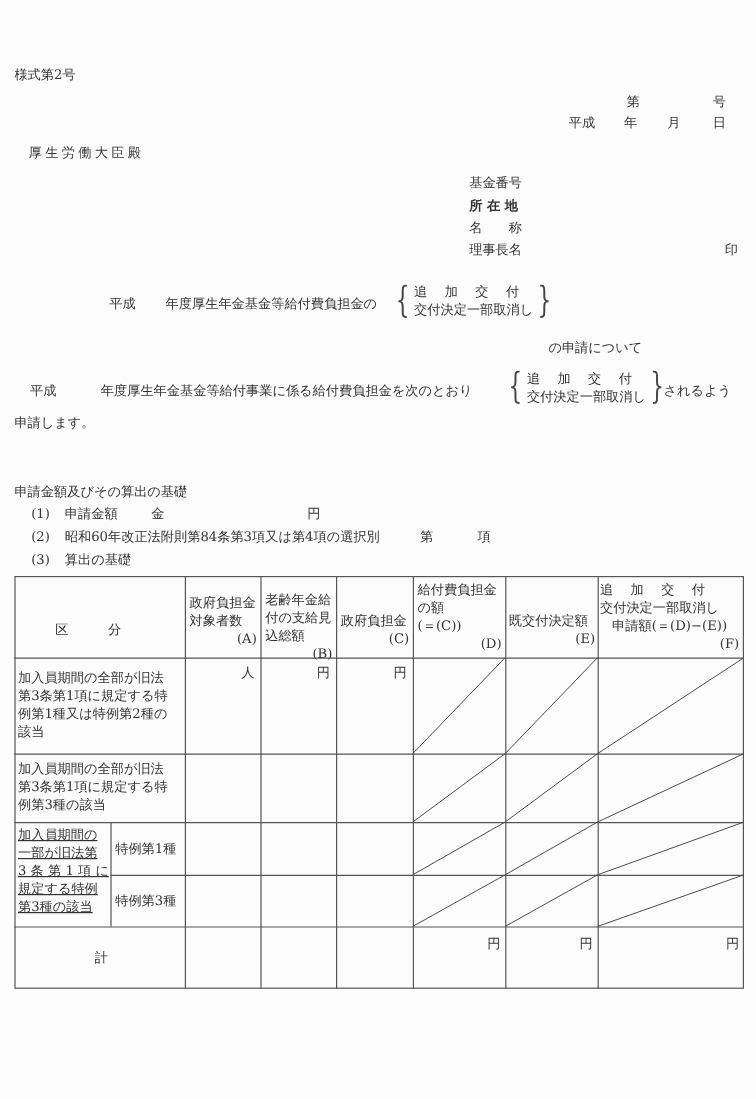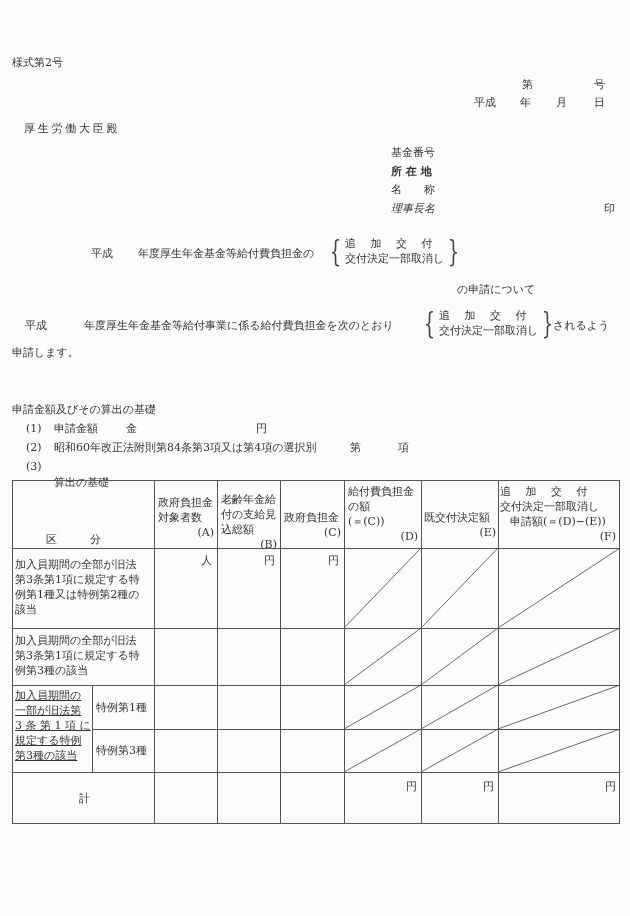--- a/index.html
+++ b/index.html
@@ -23,21 +23,21 @@
 <div class="t" style="left:474px;top:97px;">平成</div>
 <div class="t" style="left:520px;top:97px;">年</div>
 <div class="t" style="left:556px;top:97px;">月</div>
 <div class="t" style="left:594px;top:97px;">日</div>
 
 <div class="t" style="left:24px;top:123px;font-family:Liberation Serif, serif;">厚 生 労 働 大 臣 殿</div>
 
 <div class="t" style="left:391px;top:147px;text-align:center;">基金番号</div>
 <div class="t" style="left:391px;top:166px;font-weight:bold;">所 在 地</div>
 <div class="t" style="left:391px;top:184px;">名　　称</div>
-<div class="t" style="left:391px;top:203px;font-style:italic;">理事長名</div>
+<div class="t" style="left:391px;top:203px;">理事長名</div>
 <div class="t" style="left:604px;top:203px;">印</div>
 
 <div class="t" style="left:91px;top:248px;">平成</div>
 <div class="t" style="left:138px;top:248px;">年度厚生年金基金等給付費負担金の</div>
 <div class="br" style="left:326px;top:236px;">
   <span class="brace">{</span>
   <div class="lines">
     <span>追　 加　 交　 付</span>
     <span>交付決定一部取消し</span>
   </div>
@@ -61,21 +61,21 @@
 <div class="t" style="left:12px;top:404px;">申請金額及びその算出の基礎</div>
 <div class="t" style="left:26px;top:423px;">(1)</div>
 <div class="t" style="left:54px;top:423px;">申請金額</div>
 <div class="t" style="left:126px;top:423px;">金</div>
 <div class="t" style="left:256px;top:423px;">円</div>
 <div class="t" style="left:26px;top:442px;">(2)</div>
 <div class="t" style="left:54px;top:442px;">昭和60年改正法附則第84条第3項又は第4項の選択別</div>
 <div class="t" style="left:350px;top:442px;">第</div>
 <div class="t" style="left:398px;top:442px;">項</div>
 <div class="t" style="left:26px;top:461px;">(3)</div>
-<div class="t" style="left:54px;top:461px;margin-top:16px;">算出の基礎</div>
+<div class="t" style="left:54px;top:461px;">算出の基礎</div>
 
 <svg class="grid" width="630" height="916">
   <g stroke="#555" stroke-width="1" fill="none">
     <rect x="12.5" y="480.5" width="607" height="343"></rect>
 
     <line x1="12" y1="548.5" x2="620" y2="548.5"></line>
     <line x1="12" y1="628.5" x2="620" y2="628.5"></line>
     <line x1="12" y1="685.5" x2="620" y2="685.5"></line>
     <line x1="92" y1="729.5" x2="620" y2="729.5"></line>
     <line x1="12" y1="772.5" x2="620" y2="772.5"></line>
@@ -101,21 +101,21 @@
     <line x1="344" y1="729" x2="421" y2="685"></line>
     <line x1="421" y1="729" x2="498" y2="685"></line>
     <line x1="498" y1="729" x2="620" y2="685"></line>
 
     <line x1="344" y1="772" x2="421" y2="729"></line>
     <line x1="421" y1="772" x2="498" y2="729"></line>
     <line x1="498" y1="772" x2="620" y2="729"></line>
   </g>
 </svg>
 
-<div class="t" style="left:46px;top:534px;">区　　　分</div>
+<div class="t" style="left:46px;top:519px;">区　　　分</div>
 
 <div class="cell" style="left:158px;top:495px;width:56px;">
   <div>政府負担金</div>
   <div>対象者数</div>
   <div class="r">(A)</div>
 </div>
 <div class="cell" style="left:221px;top:492px;width:56px;">
   <div>老齢年金給</div>
   <div>付の支給見</div>
   <div>込総額</div>

